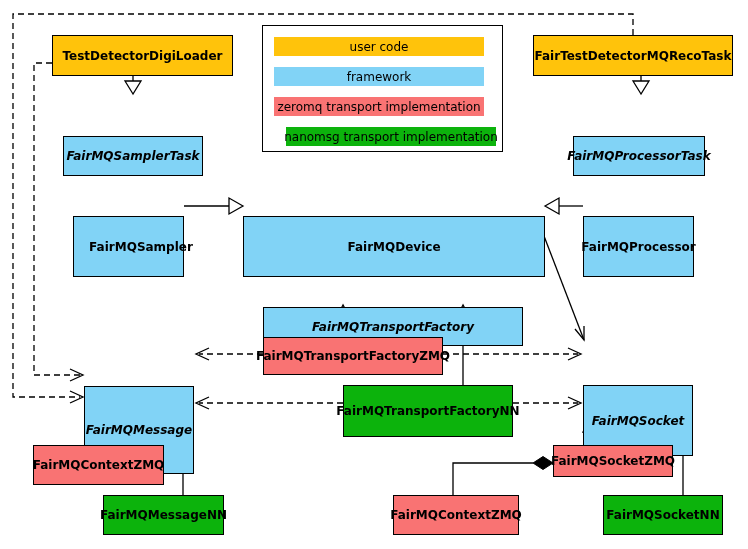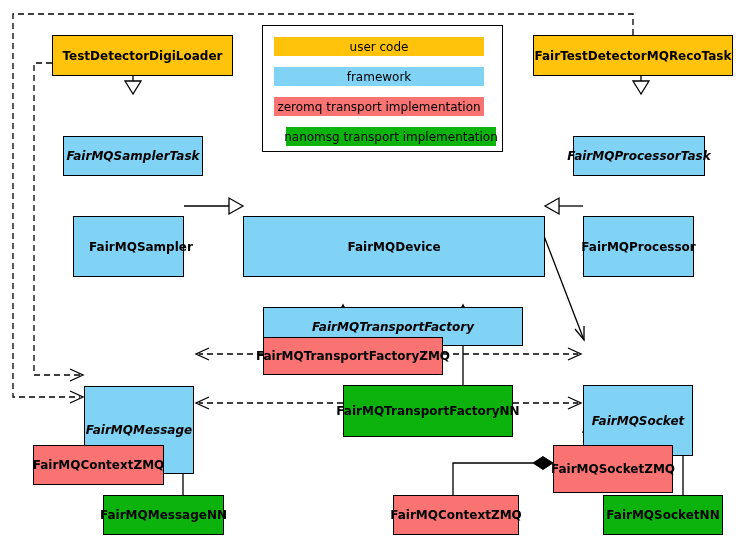--- a/index.html
+++ b/index.html
@@ -209,20 +209,20 @@
   <div class="node zmq" style="left:33px;top:445px;width:131px;height:40px;">
       <span>FairMQContextZMQ</span>
     </div>
   <div class="node nn" style="left:103px;top:495px;width:121px;height:40px;">
       <span>FairMQMessageNN</span>
     </div>
 
   <div class="node zmq" style="left:393px;top:495px;width:126px;height:40px;">
       <span>FairMQContextZMQ</span>
     </div>
-  <div class="node zmq" style="left:553px;top:445px;width:120px;height:48px;">
+  <div class="node zmq" style="left:553px;top:445px;width:120px;height:32px;">
       <span>FairMQSocketZMQ</span>
     </div>
   <div class="node nn" style="left:603px;top:495px;width:120px;height:40px;">
       <span>FairMQSocketNN</span>
     </div>
 
 </div>
 
 </body></html>

